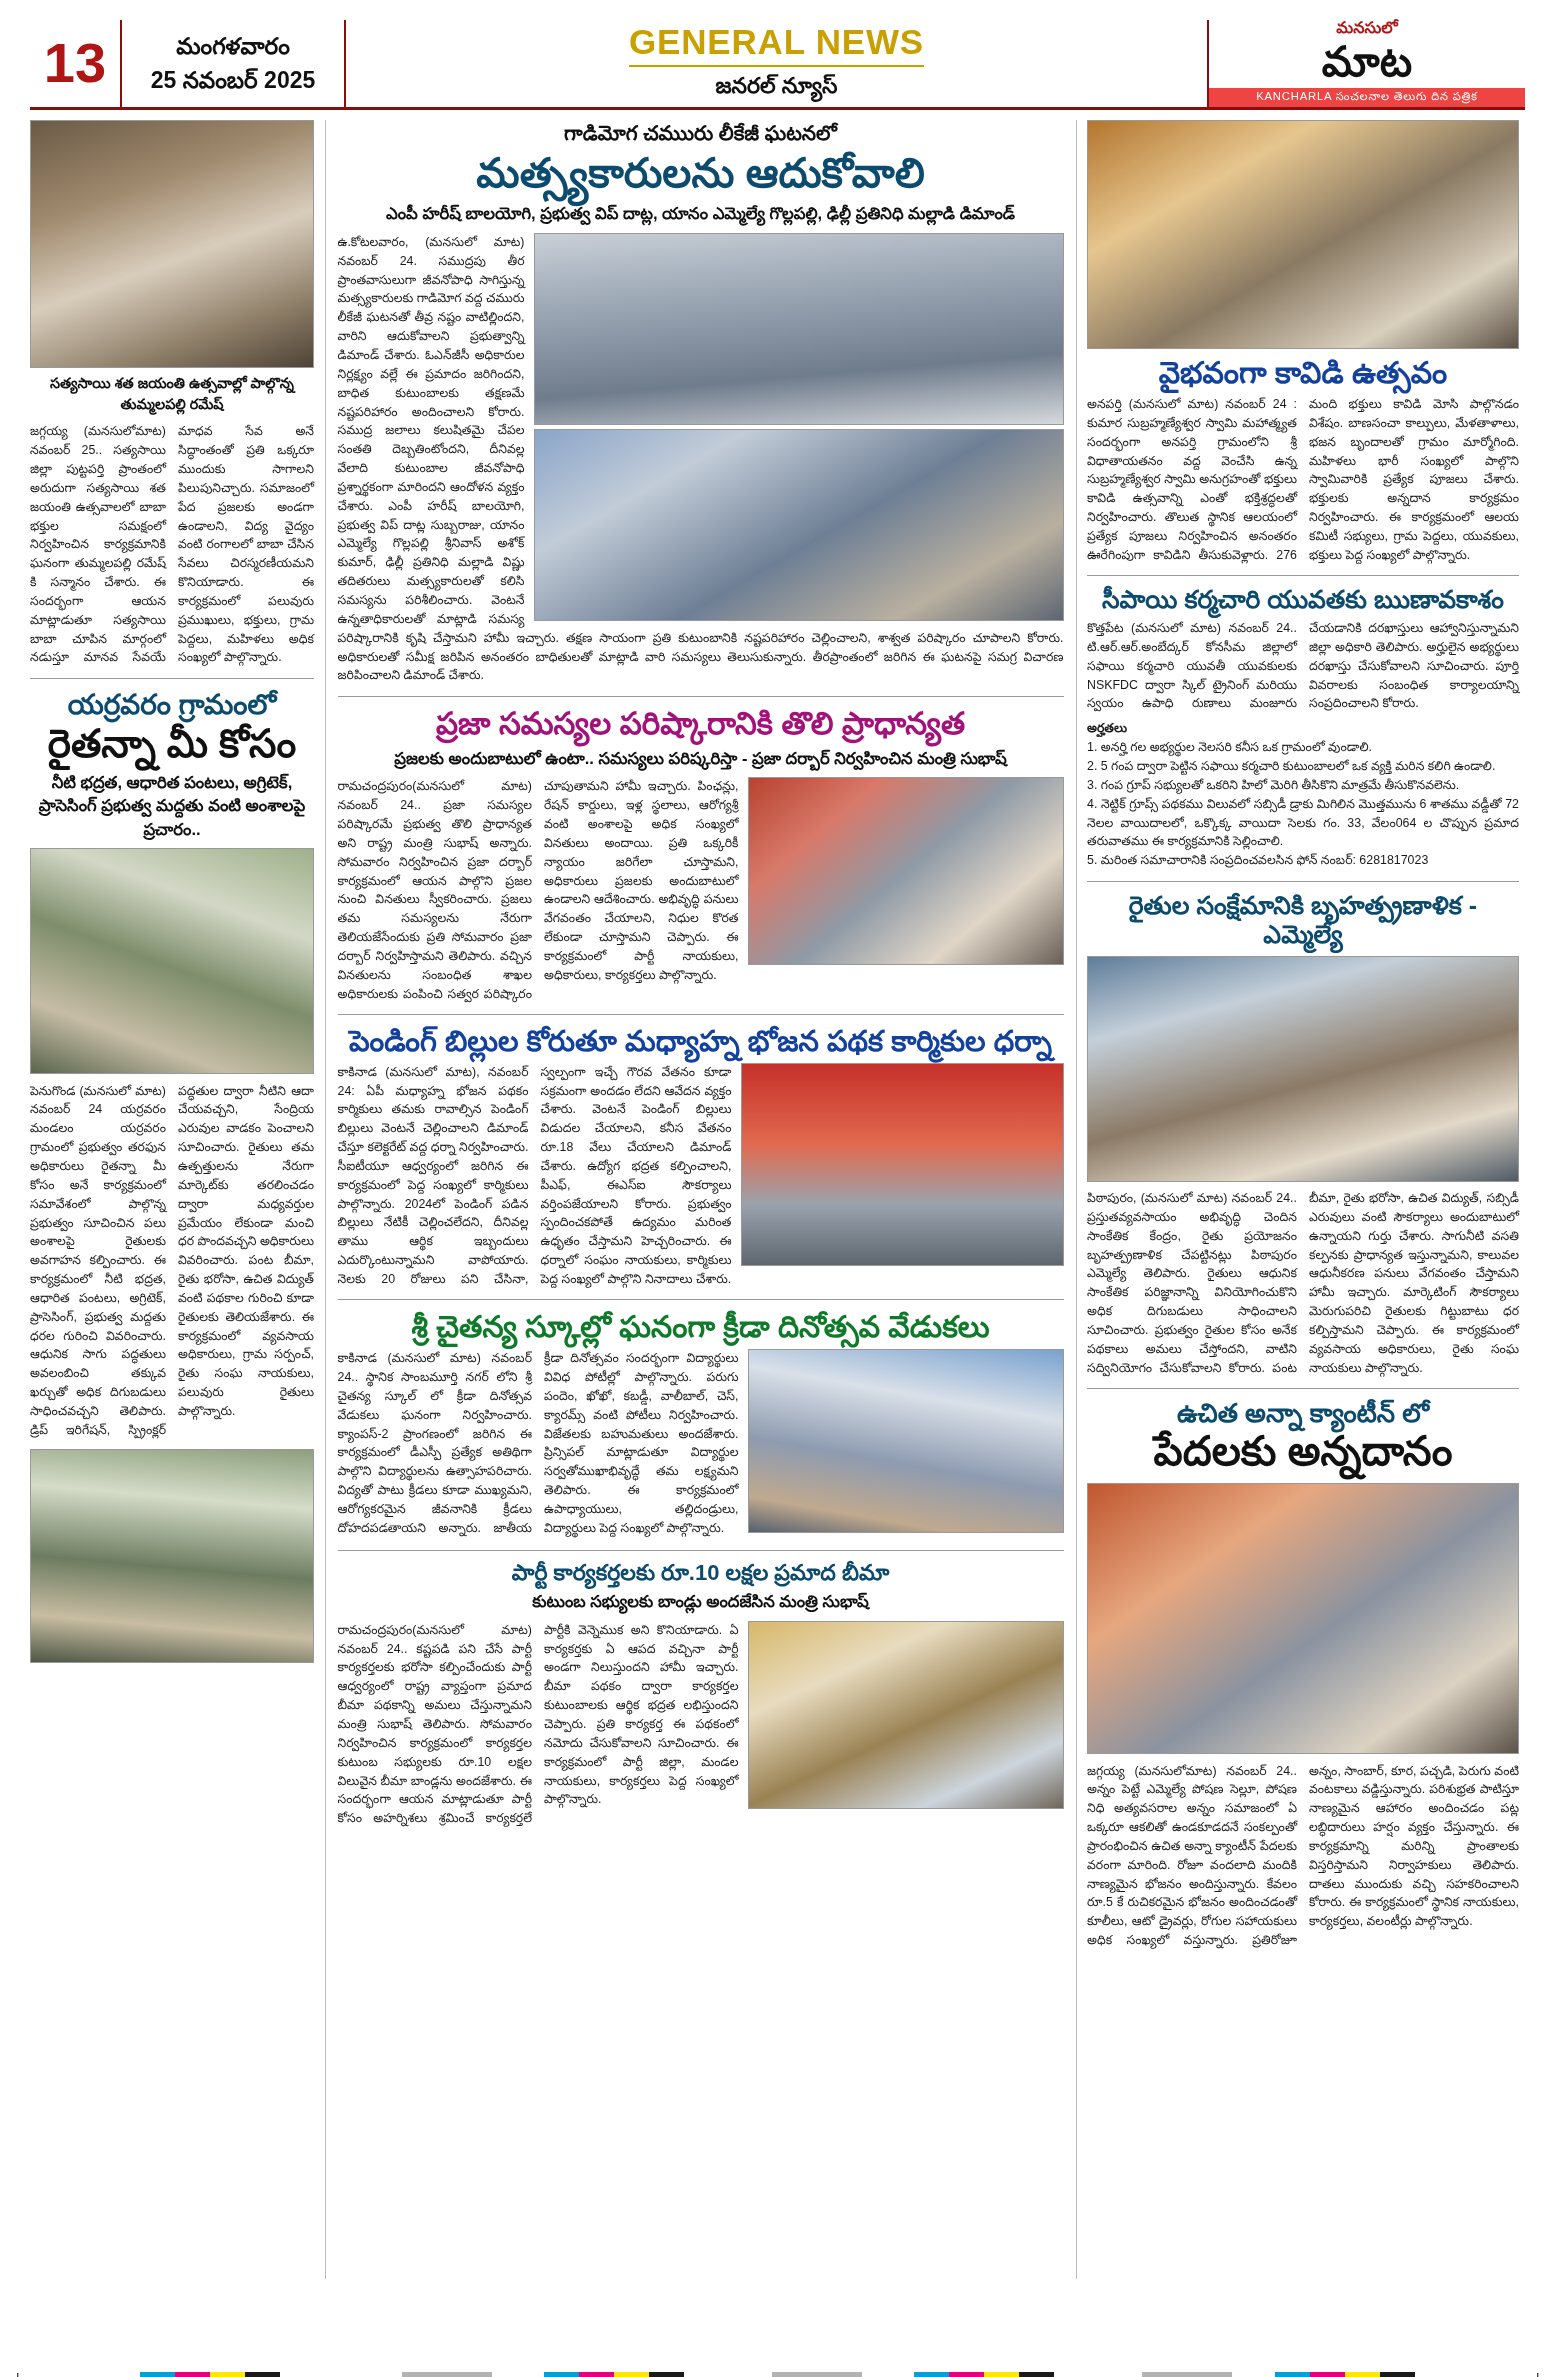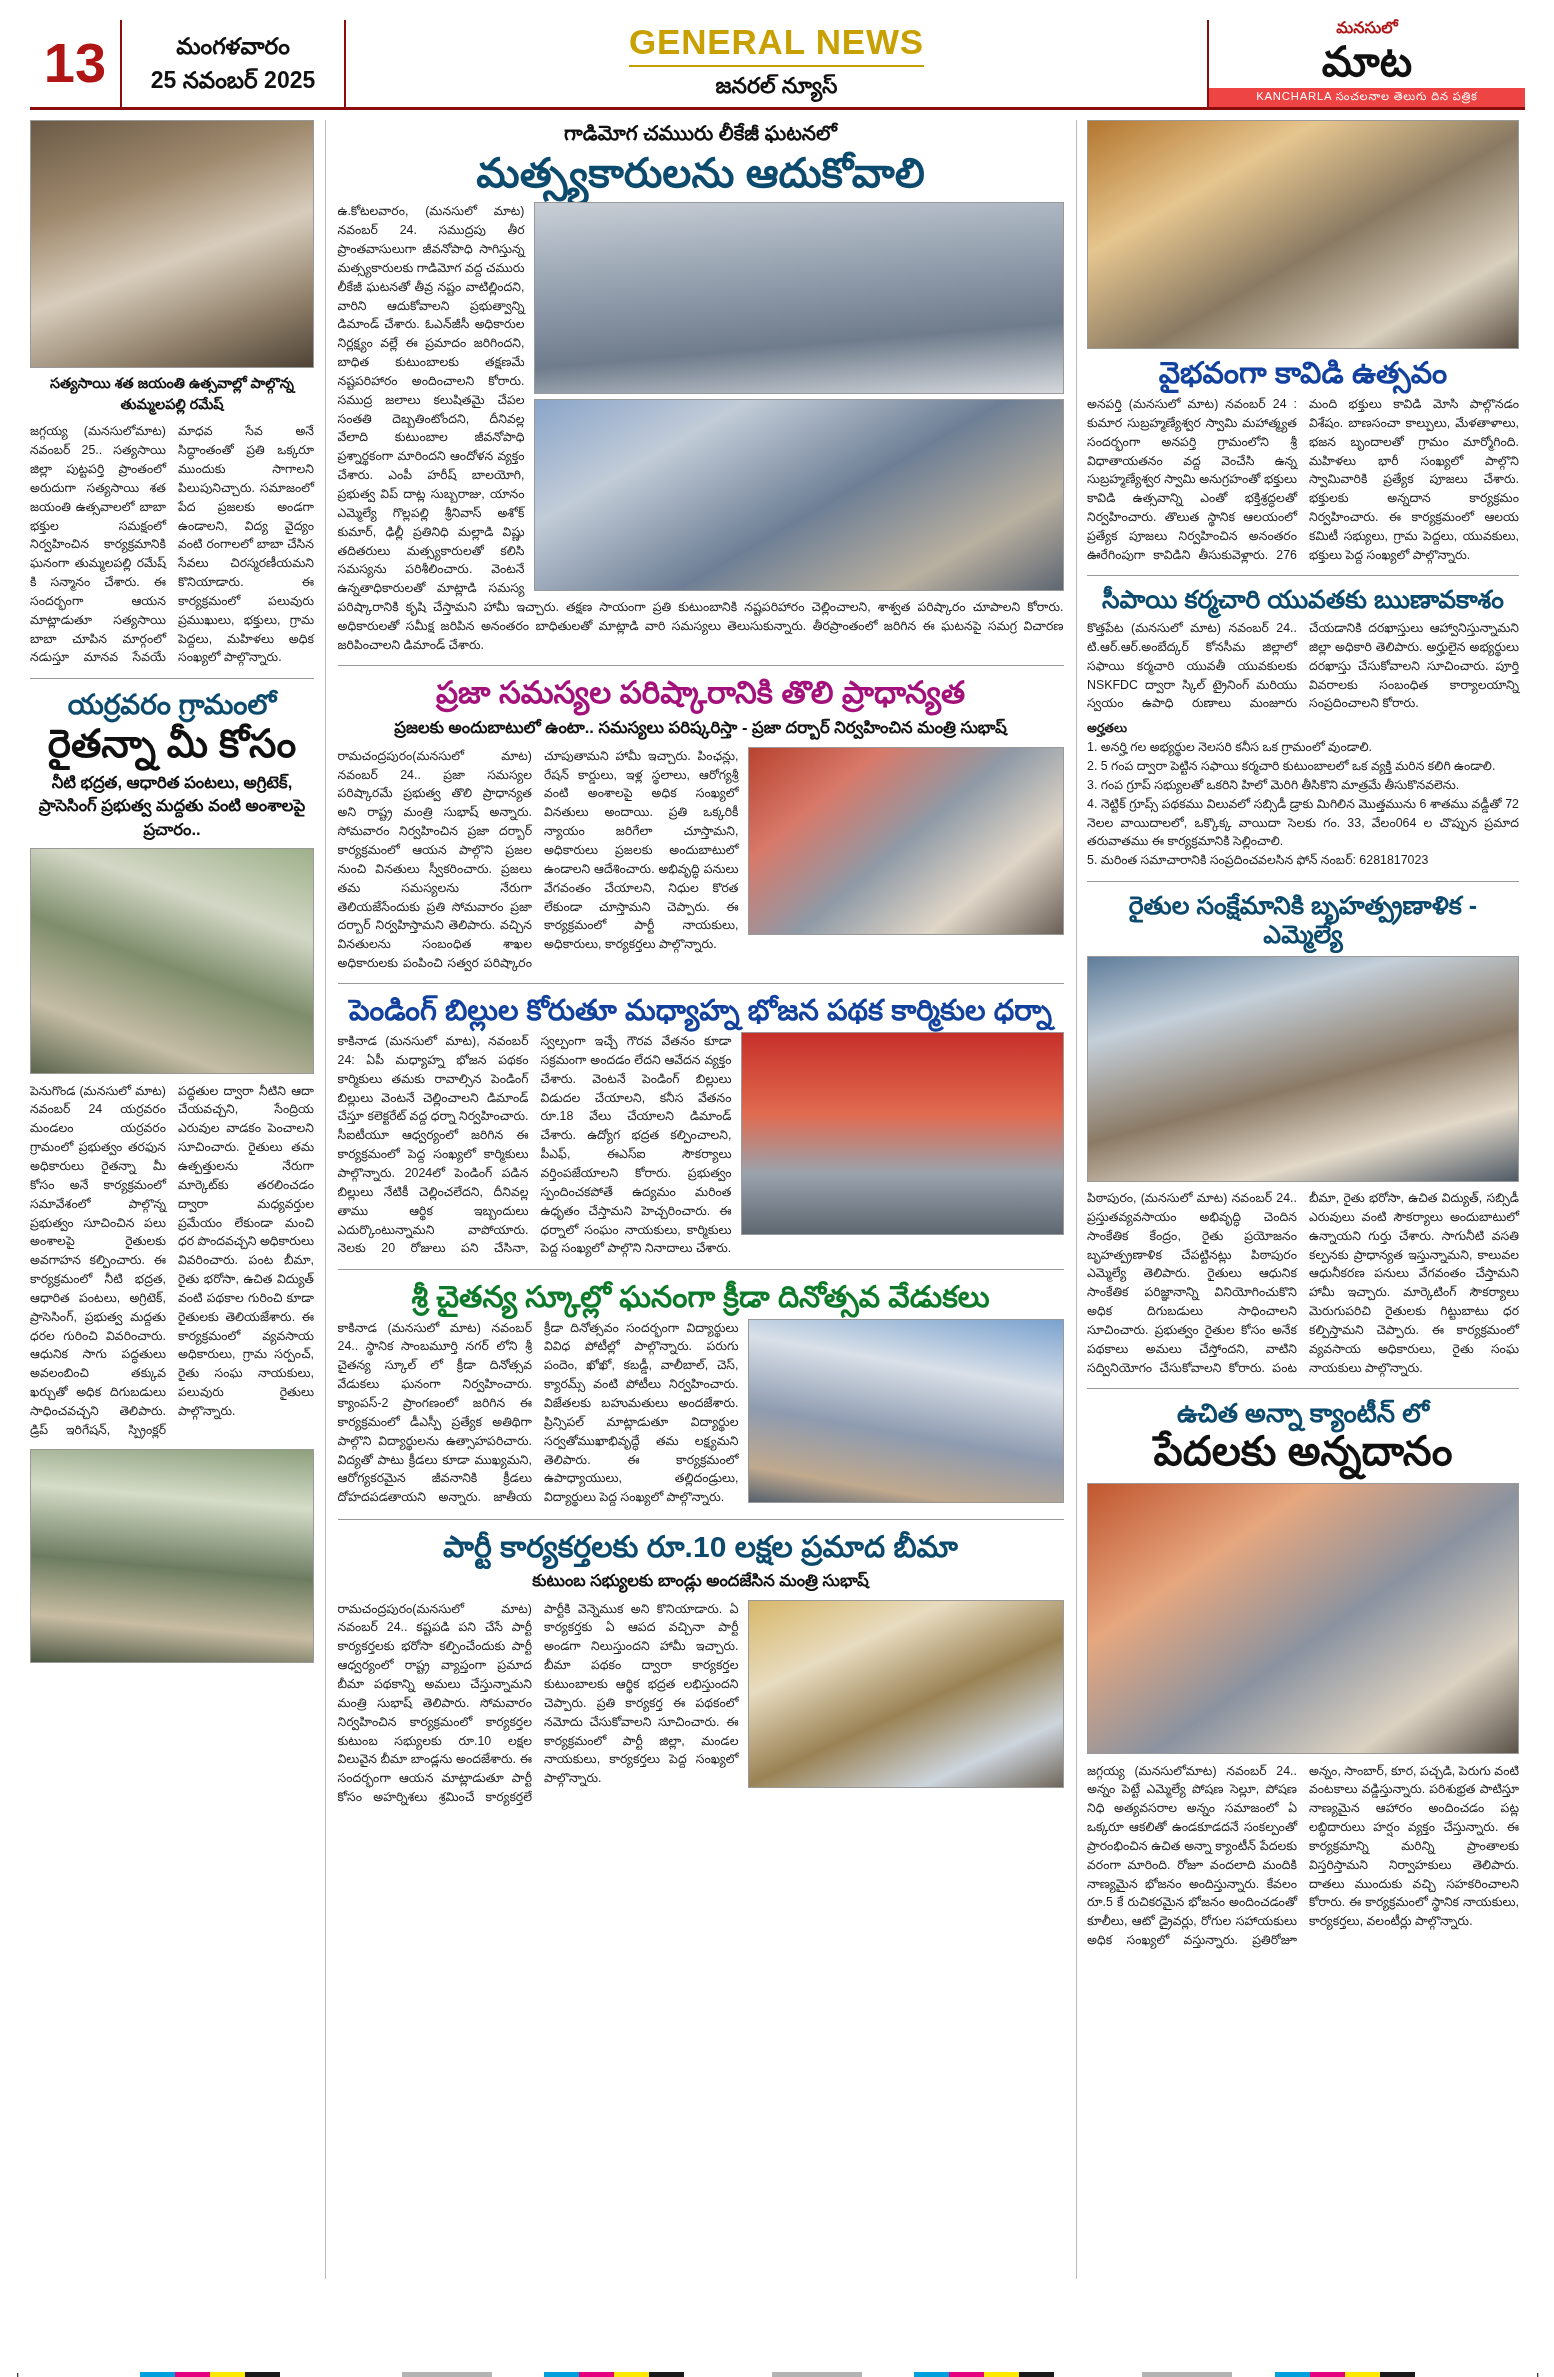--- a/index.html
+++ b/index.html
@@ -149,20 +149,21 @@
         <div class="photo ph10" style="height:214px;margin-top:9px"></div>
       </div>
 
     </div>
 
     <div class="col-mid">
 
       <div class="story">
         <div class="kicker">గాడిమోగ చముురు లీకేజీ ఘటనలో</div>
         <div class="head-major hl-red">మత్స్యకారులను ఆదుకోవాలి</div>
+        <div class="head-sub">ఎంపీ హరీష్ బాలయోగి, ప్రభుత్వ విప్ దాట్ల, యానం ఎమ్మెల్యే గొల్లపల్లి, ఢిల్లీ ప్రతినిధి మల్లాడి డిమాండ్</div>
         <div class="clearfix">
           <div class="fig-inline" style="width:530px">
             <div class="photo ph2" style="height:192px;margin-bottom:4.5px"></div>
             <div class="photo ph3" style="height:192px"></div>
           </div>
           <div class="body-text">ఉ.కోటలవారం, (మనసులో మాట) నవంబర్ 24. సముద్రపు తీర ప్రాంతవాసులుగా జీవనోపాధి సాగిస్తున్న మత్స్యకారులకు గాడిమోగ వద్ద చమురు లీకేజీ ఘటనతో తీవ్ర నష్టం వాటిల్లిందని, వారిని ఆదుకోవాలని ప్రభుత్వాన్ని డిమాండ్ చేశారు. ఓఎన్‌జీసీ అధికారుల నిర్లక్ష్యం వల్లే ఈ ప్రమాదం జరిగిందని, బాధిత కుటుంబాలకు తక్షణమే నష్టపరిహారం అందించాలని కోరారు. సముద్ర జలాలు కలుషితమై చేపల సంతతి దెబ్బతింటోందని, దీనివల్ల వేలాది కుటుంబాల జీవనోపాధి ప్రశ్నార్థకంగా మారిందని ఆందోళన వ్యక్తం చేశారు. ఎంపీ హరీష్ బాలయోగి, ప్రభుత్వ విప్ దాట్ల సుబ్బరాజు, యానం ఎమ్మెల్యే గొల్లపల్లి శ్రీనివాస్ అశోక్ కుమార్, ఢిల్లీ ప్రతినిధి మల్లాడి విష్ణు తదితరులు మత్స్యకారులతో కలిసి సమస్యను పరిశీలించారు. వెంటనే ఉన్నతాధికారులతో మాట్లాడి సమస్య పరిష్కారానికి కృషి చేస్తామని హామీ ఇచ్చారు. తక్షణ సాయంగా ప్రతి కుటుంబానికి నష్టపరిహారం చెల్లించాలని, శాశ్వత పరిష్కారం చూపాలని కోరారు. అధికారులతో సమీక్ష జరిపిన అనంతరం బాధితులతో మాట్లాడి వారి సమస్యలు తెలుసుకున్నారు. తీరప్రాంతంలో జరిగిన ఈ ఘటనపై సమగ్ర విచారణ జరిపించాలని డిమాండ్ చేశారు.</div>
         </div>
       </div>
 
       <div class="rule"></div>
@@ -198,21 +199,21 @@
           <div class="fig-inline" style="width:316px">
             <div class="photo ph6" style="height:184px"></div>
           </div>
           <div class="body-text colsplit-2">కాకినాడ (మనసులో మాట) నవంబర్ 24.. స్థానిక సాంబమూర్తి నగర్ లోని శ్రీ చైతన్య స్కూల్ లో క్రీడా దినోత్సవ వేడుకలు ఘనంగా నిర్వహించారు. క్యాంపస్-2 ప్రాంగణంలో జరిగిన ఈ కార్యక్రమంలో డీఎస్పీ ప్రత్యేక అతిథిగా పాల్గొని విద్యార్థులను ఉత్సాహపరిచారు. విద్యతో పాటు క్రీడలు కూడా ముఖ్యమని, ఆరోగ్యకరమైన జీవనానికి క్రీడలు దోహదపడతాయని అన్నారు. జాతీయ క్రీడా దినోత్సవం సందర్భంగా విద్యార్థులు వివిధ పోటీల్లో పాల్గొన్నారు. పరుగు పందెం, ఖోఖో, కబడ్డీ, వాలీబాల్, చెస్, క్యారమ్స్ వంటి పోటీలు నిర్వహించారు. విజేతలకు బహుమతులు అందజేశారు. ప్రిన్సిపల్ మాట్లాడుతూ విద్యార్థుల సర్వతోముఖాభివృద్ధే తమ లక్ష్యమని తెలిపారు. ఈ కార్యక్రమంలో ఉపాధ్యాయులు, తల్లిదండ్రులు, విద్యార్థులు పెద్ద సంఖ్యలో పాల్గొన్నారు.</div>
         </div>
       </div>
 
       <div class="rule"></div>
 
       <div class="story">
-        <div class="head-major hl-red" style="font-size:30px">పార్టీ కార్యకర్తలకు రూ.10 లక్షల ప్రమాద బీమా</div>
+        <div class="head-major hl-red" style="font-size:22px">పార్టీ కార్యకర్తలకు రూ.10 లక్షల ప్రమాద బీమా</div>
         <div class="head-sub">కుటుంబ సభ్యులకు బాండ్లు అందజేసిన మంత్రి సుభాష్</div>
         <div class="clearfix">
           <div class="fig-inline" style="width:316px">
             <div class="photo ph7" style="height:188px"></div>
           </div>
           <div class="body-text colsplit-2">రామచంద్రపురం(మనసులో మాట) నవంబర్ 24.. కష్టపడి పని చేసే పార్టీ కార్యకర్తలకు భరోసా కల్పించేందుకు పార్టీ ఆధ్వర్యంలో రాష్ట్ర వ్యాప్తంగా ప్రమాద బీమా పథకాన్ని అమలు చేస్తున్నామని మంత్రి సుభాష్ తెలిపారు. సోమవారం నిర్వహించిన కార్యక్రమంలో కార్యకర్తల కుటుంబ సభ్యులకు రూ.10 లక్షల విలువైన బీమా బాండ్లను అందజేశారు. ఈ సందర్భంగా ఆయన మాట్లాడుతూ పార్టీ కోసం అహర్నిశలు శ్రమించే కార్యకర్తలే పార్టీకి వెన్నెముక అని కొనియాడారు. ఏ కార్యకర్తకు ఏ ఆపద వచ్చినా పార్టీ అండగా నిలుస్తుందని హామీ ఇచ్చారు. బీమా పథకం ద్వారా కార్యకర్తల కుటుంబాలకు ఆర్థిక భద్రత లభిస్తుందని చెప్పారు. ప్రతి కార్యకర్త ఈ పథకంలో నమోదు చేసుకోవాలని సూచించారు. ఈ కార్యక్రమంలో పార్టీ జిల్లా, మండల నాయకులు, కార్యకర్తలు పెద్ద సంఖ్యలో పాల్గొన్నారు.</div>
         </div>
       </div>
 
     </div>

